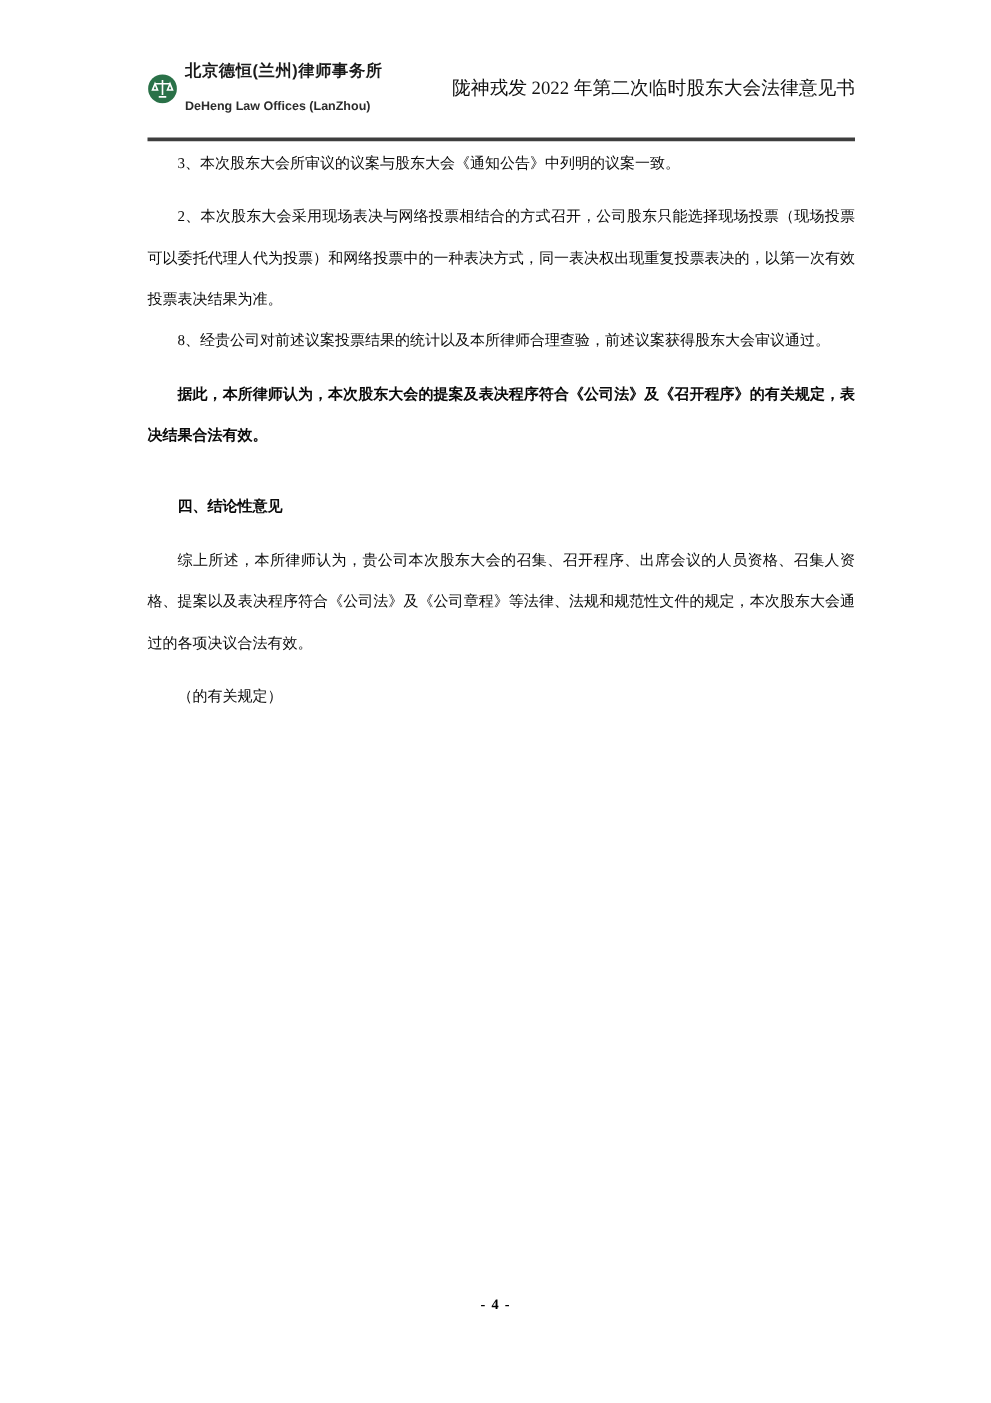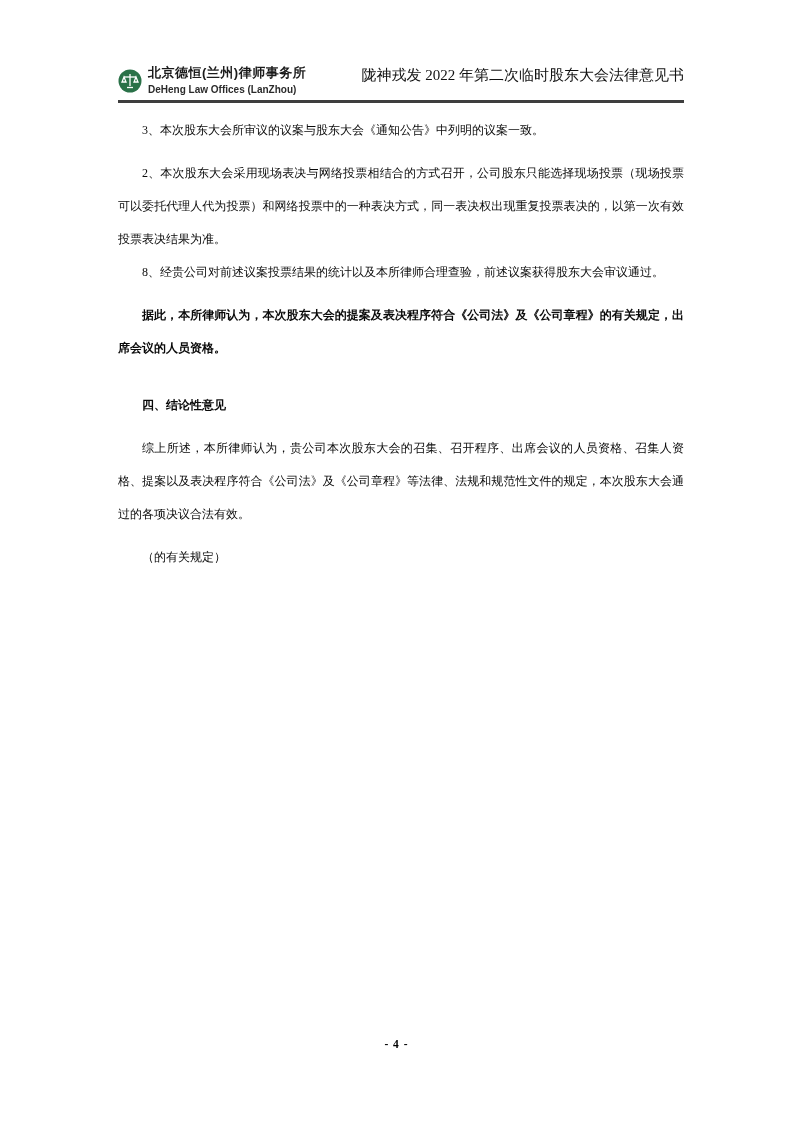--- a/index.html
+++ b/index.html
@@ -13,25 +13,25 @@
     background: #ffffff;
     overflow: hidden;
     margin: 0 auto;
   }
 
   
   .header {
     position: absolute;
     left: 118px;
     right: 109px;
-    top: 66px;
+    top: 50px;
     display: flex;
     justify-content: space-between;
-    align-items: flex-start;
-    padding-bottom: 5px;
+    align-items: center;
+    padding-bottom: 19px;
     border-bottom: 3px solid #3e3e3e;
   }
   .firm-block {
     display: flex;
     align-items: center;
   }
   .firm-logo {
     width: 24px;
     height: 24px;
     margin-right: 6px;
@@ -43,21 +43,21 @@
     font-size: 13px;
     font-weight: 700;
     color: #1a1a1a;
     letter-spacing: 0.5px;
   }
   .firm-name-en {
     font-family: "Liberation Sans", "DejaVu Sans", sans-serif;
     font-size: 10px;
     font-weight: 600;
     color: #2b2b2b;
-    margin-top: 3px;
+    margin-top: 15px;
   }
   .doc-title {
     font-size: 15px;
     color: #111;
     white-space: nowrap;
     padding-bottom: 1px;
   }
 
   
   .doc-body {
@@ -117,21 +117,21 @@
         <div class="firm-name-en">DeHeng Law Offices (LanZhou)</div>
       </div>
     </div>
     <div class="doc-title">陇神戎发 2022 年第二次临时股东大会法律意见书</div>
   </div>
 
   <div class="doc-body">
     <p class="para-3">3、本次股东大会所审议的议案与股东大会《通知公告》中列明的议案一致。</p>
     <p class="para-4">2、本次股东大会采用现场表决与网络投票相结合的方式召开，公司股东只能选择现场投票（现场投票可以委托代理人代为投票）和网络投票中的一种表决方式，同一表决权出现重复投票表决的，以第一次有效投票表决结果为准。</p>
     <p class="para-5">8、经贵公司对前述议案投票结果的统计以及本所律师合理查验，前述议案获得股东大会审议通过。</p>
-    <p class="para-basis">据此，本所律师认为，本次股东大会的提案及表决程序符合《公司法》及《公司章程》的有关规定，出席会议的人员资格。</p>
+    <p class="para-basis">据此，本所律师认为，本次股东大会的提案及表决程序符合《公司法》及《召开程序》的有关规定，表决结果合法有效。</p>
     <p class="section-heading">四、结论性意见</p>
     <p class="para-summary">综上所述，本所律师认为，贵公司本次股东大会的召集、召开程序、出席会议的人员资格、召集人资格、提案以及表决程序符合《公司法》及《公司章程》等法律、法规和规范性文件的规定，本次股东大会通过的各项决议合法有效。</p>
     <p class="para-nomore">（的有关规定）</p>
   </div>
 
   <div class="footer">- 4 -</div>
 
 </div>
 
 </body></html>

